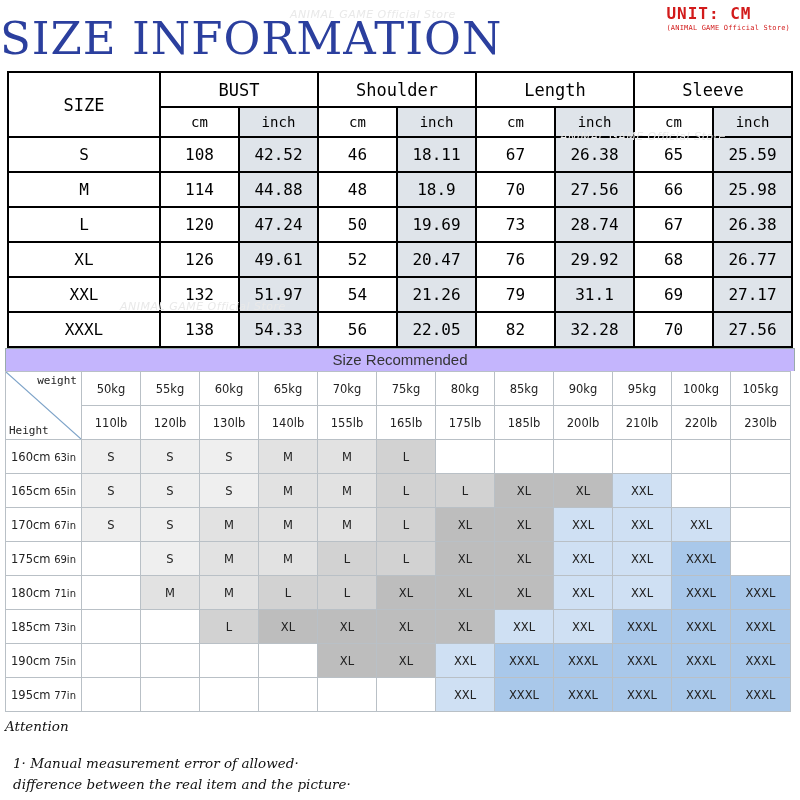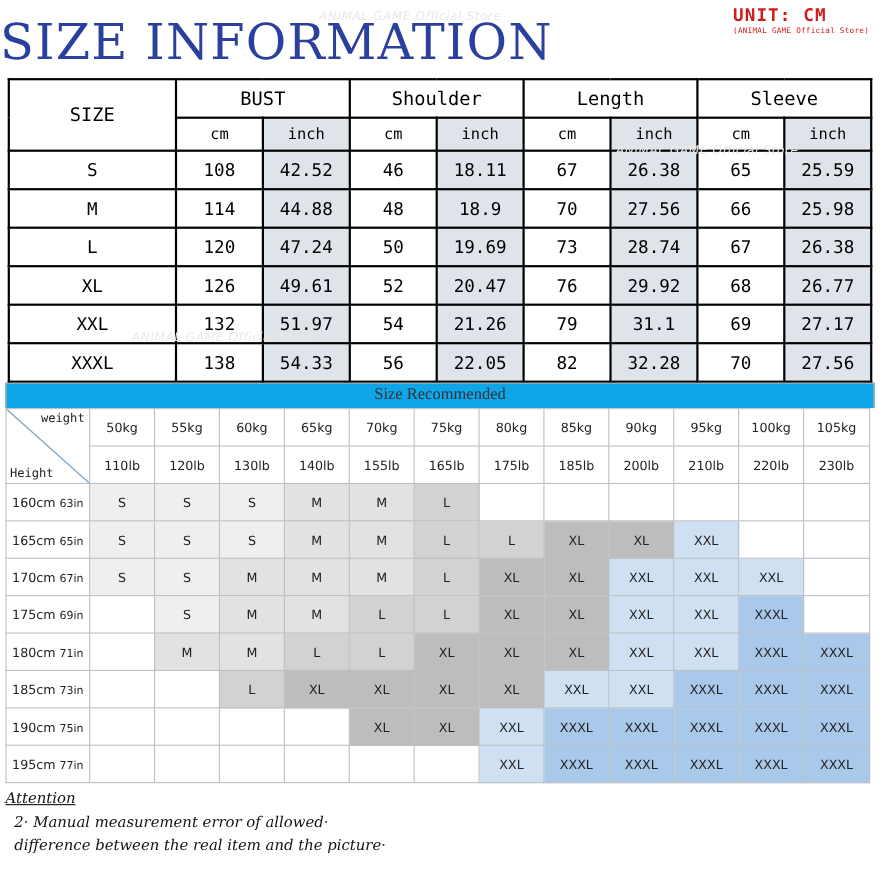--- a/index.html
+++ b/index.html
@@ -56,27 +56,27 @@
     color:#000;
   }
   .sizetbl .hdr{font-size:17px;}
   .sizetbl .sub{font-size:14px;height:26px;}
   .shade{background:#dfe4ea;}
   .sizecol{font-size:17px;}
   
   .recwrap{width:790px;margin:0 auto;position:relative;}
   .rectitle{
     text-align:center;
-    font-family:Liberation Serif, serif;
+    font-family:Liberation Sans, sans-serif;
     font-size:15px;
     color:#333;
     border-left:1px solid #9aa;
     border-right:1px solid #9aa;
     border-top:1px solid #9aa;
-    background:#0ea5e9;
+    background:#c4b5fd;
     padding:2px 0 3px 0;
   }
   .rectbl{width:730px;table-layout:fixed;border-radius:10px;}
   .rectbl td{
     border:1px solid #b9c0c6;
     height:33px;
     text-align:center;
     font-size:11.5px;
     font-family:"DejaVu Sans", sans-serif;
     color:#222;
@@ -98,21 +98,21 @@
   .c-XXXL{background:#a9c8ea;}
   
   .att{
     width:790px;margin:4px auto 0 auto;
     font-family:"DejaVu Serif", serif;
     font-style:italic;
     font-size:13.5px;
     color:#111;
     line-height:1.55;
   }
-  .att .head{margin-bottom:1px;text-decoration:underline;}
+  .att .head{margin-bottom:16px;}
   .att .ln{padding-left:8px;}
 </style>
 </head>
 <body>
 
 <div class="wm wm1">ANIMAL GAME Official Store</div>
 <div class="wm wm2">ANIMAL GAME Official Store</div>
 <div class="wm wm3">ANIMAL GAME Official Store</div>
 
 <div class="unit">
@@ -398,15 +398,15 @@
           <td class="c-XXXL">XXXL</td>
           <td class="c-XXXL">XXXL</td>
           <td class="c-XXXL">XXXL</td>
         </tr>
       </tbody>
   </table>
 </div>
 
 <div class="att">
   <div class="head">Attention</div>
-  <div class="ln">2· Manual measurement error of allowed·</div>
+  <div class="ln">1· Manual measurement error of allowed·</div>
   <div class="ln">difference between the real item and the picture·</div>
 </div>
 
 </body></html>

